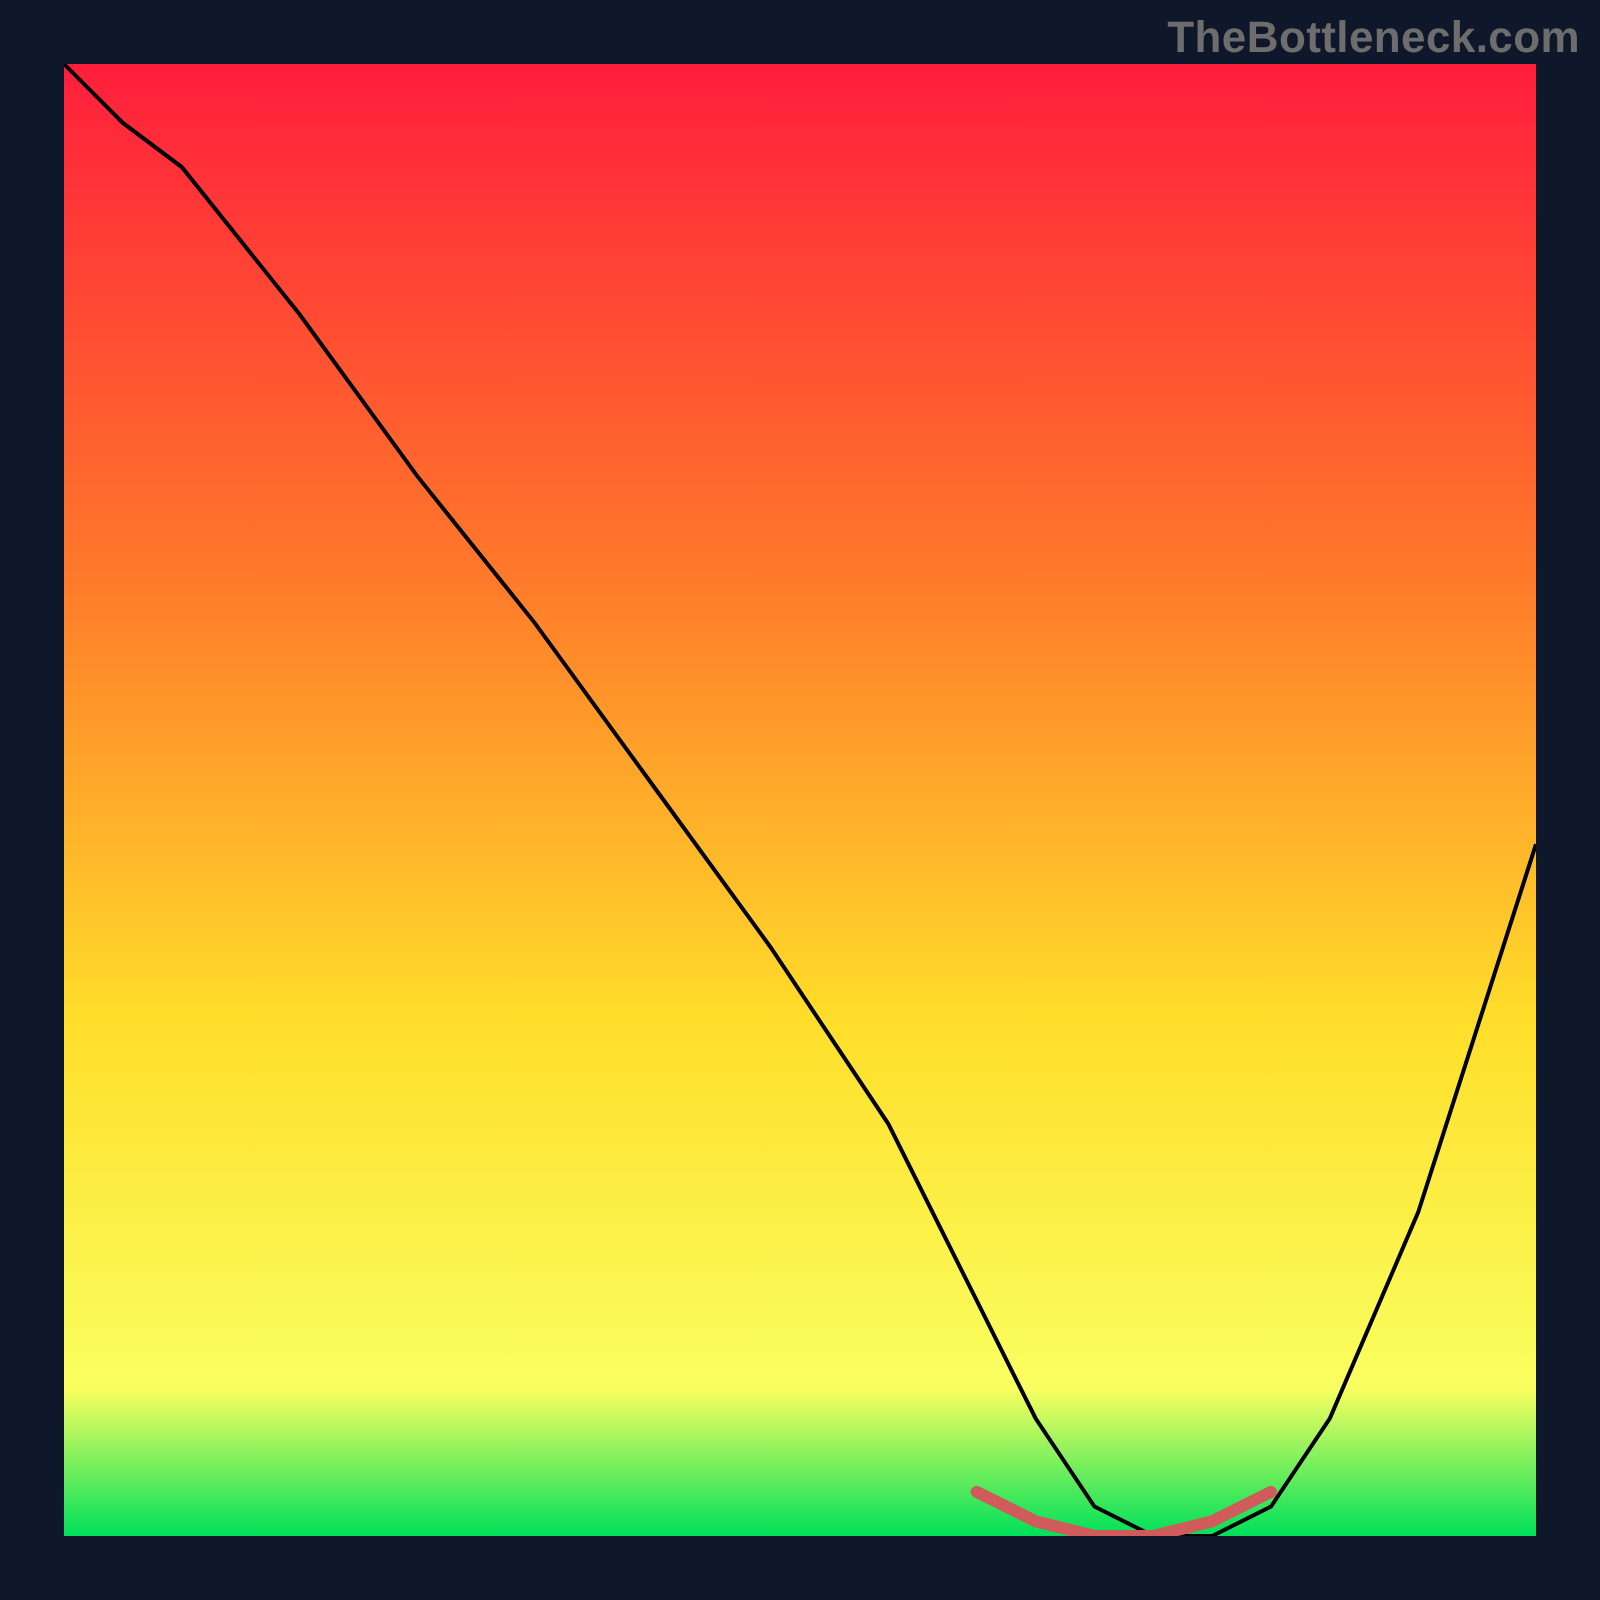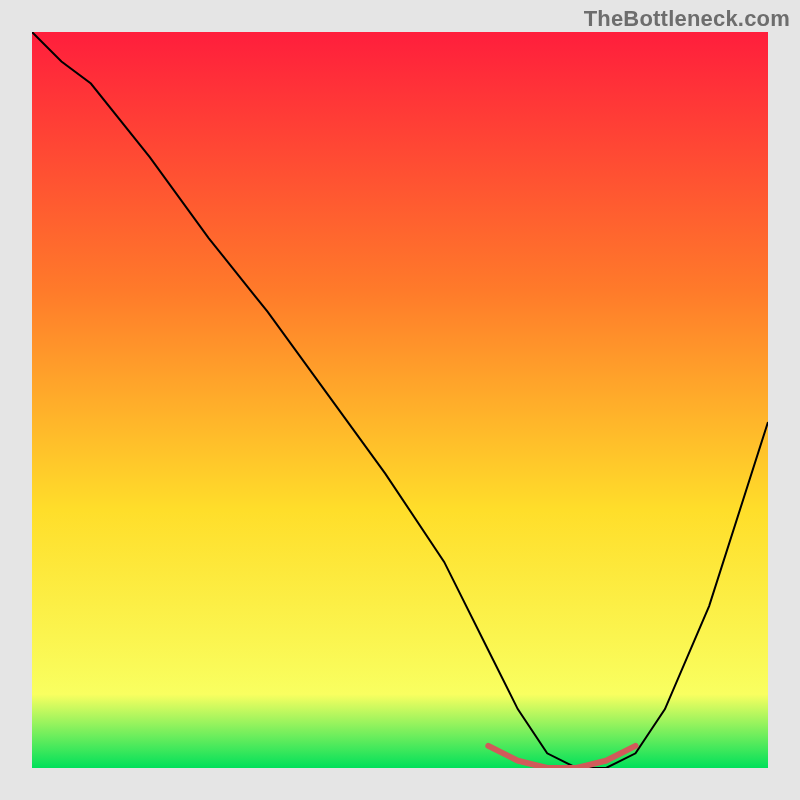--- a/index.html
+++ b/index.html
@@ -7,21 +7,21 @@
     padding: 0;
     width: 800px;
     height: 800px;
     background: #000;
     overflow: hidden;
   }
   .chart-wrap {
     position: relative;
     width: 800px;
     height: 800px;
-    background: #e5e5e5;
+    background: #0f172a;
   }
   .watermark {
     position: absolute;
     top: 6px;
     right: 10px;
     font-family: Arial, Helvetica, sans-serif;
     font-size: 22px;
     font-weight: 600;
     color: #6d6d6d;
     letter-spacing: 0.2px;

